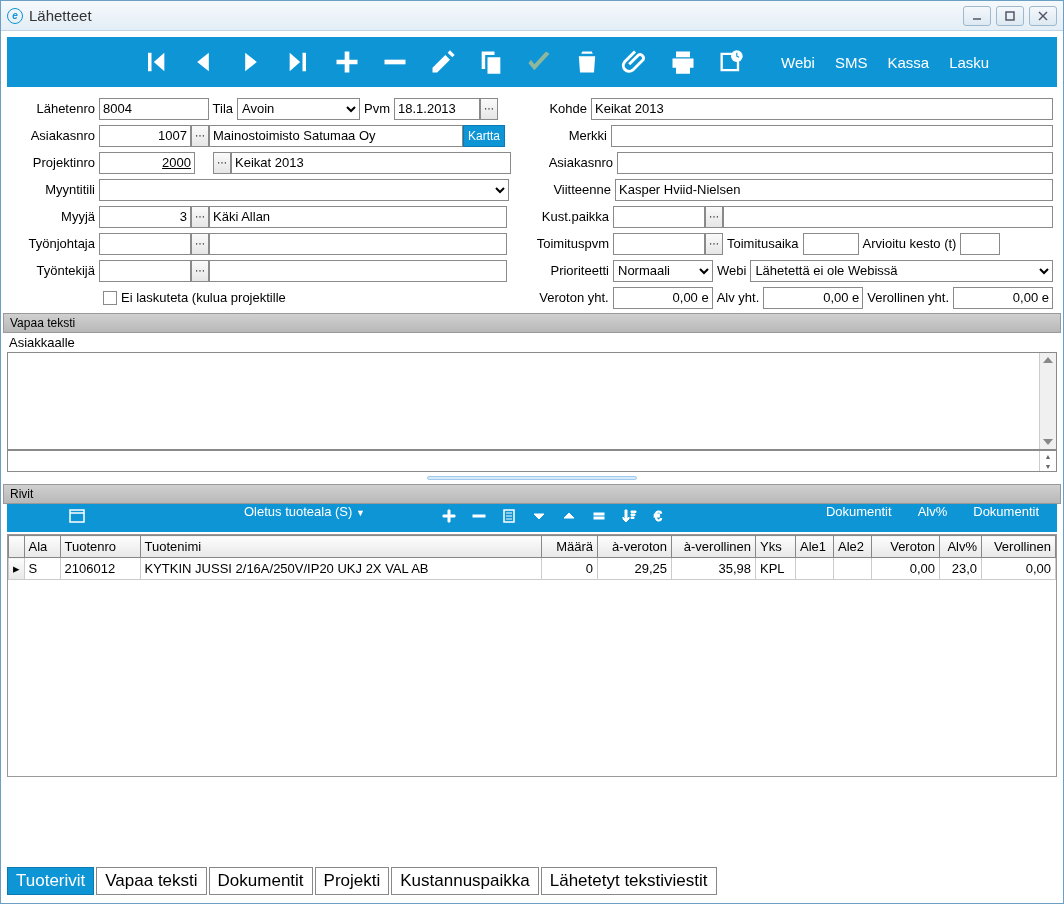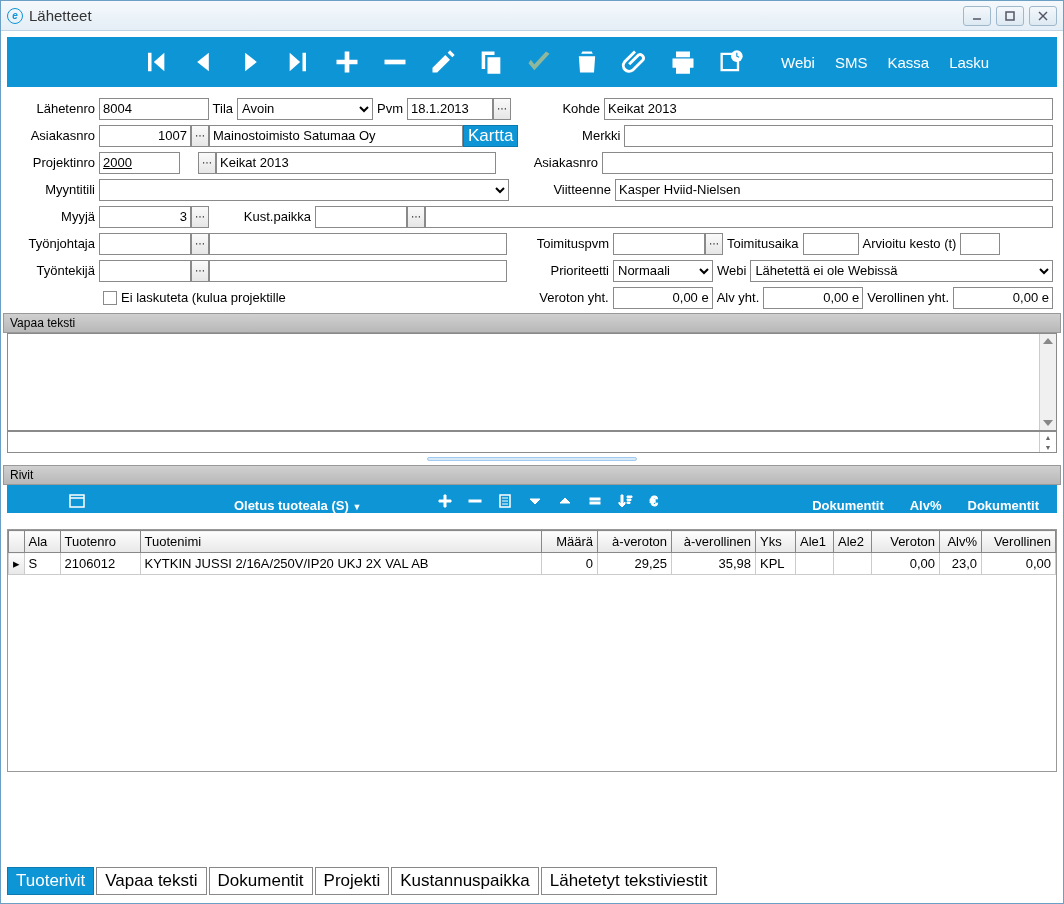--- a/index.html
+++ b/index.html
@@ -16,47 +16,47 @@
 .toolbar .tbtn { width: 48px; height: 48px; display: flex; align-items: center; justify-content: center; cursor: pointer; }
 .toolbar .tbtn svg { width: 28px; height: 28px; fill: #fff; }
 .toolbar .tlabel { color: #fff; font-size: 15px; padding: 0 10px; cursor: pointer; }
 
 .form { padding: 8px 10px 0 10px; }
 .formrow { display: flex; align-items: center; height: 27px; }
 .lbl { text-align: right; padding-right: 4px; color: #000; font-size: 13px; white-space: nowrap; }
 .inp { height: 22px; border: 1px solid #8a8a8a; background: #fff; padding: 0 3px; font-size: 13px; color: #000; }
 .sel { height: 22px; border: 1px solid #8a8a8a; background: #fff; font-size: 13px; }
 .dotbtn { width: 18px; height: 22px; border: 1px solid #8a8a8a; background: linear-gradient(#fafafa,#e6e6e6); display: flex; align-items: center; justify-content: center; font-size: 10px; cursor: pointer; }
-.karttabtn { height: 22px; background: #0e95d6; color: #fff; border: 1px solid #0b7ab0; padding: 0 4px; font-size: 17px; cursor: pointer; }
+.karttabtn { height: 22px; background: #0e95d6; color: #fff; border: 1px solid #0b7ab0; padding: 0 4px; font-size: 12px; cursor: pointer; }
 .chkbox { width: 14px; height: 14px; border: 1px solid #8a8a8a; background: #fff; margin: 0 4px; display: inline-block; vertical-align: middle; }
 
 .sectionhdr { background: linear-gradient(#d0d0d0,#b8b8b8); height: 20px; border: 1px solid #999; padding: 0 6px; font-size: 12px; color: #000; display: flex; align-items: center; margin: 2px 2px 0 2px; }
 .textarea-wrap { margin: 0 6px; border: 1px solid #8a8a8a; background: #fff; position: relative; height: 98px; }
 .textarea-label { font-size: 13px; padding: 2px 4px; }
 .scrollthumb { position: absolute; right: 0; top: 0; bottom: 0; width: 17px; background: #f0f0f0; border-left: 1px solid #ccc; }
 .scrollthumb::before, .scrollthumb::after { content: ""; position: absolute; left: 3px; width: 0; height: 0; border-left: 5px solid transparent; border-right: 5px solid transparent; }
 .scrollthumb::before { top: 4px; border-bottom: 6px solid #888; }
 .scrollthumb::after { bottom: 4px; border-top: 6px solid #888; }
 
 .omaan { margin: 0 6px; }
 .omaan .lbl2 { font-size: 13px; padding: 2px 0; }
 .omaan .field { border: 1px solid #8a8a8a; height: 22px; background: #fff; position: relative; }
 .omaan .field .mini-updown { position: absolute; right: 0; top: 0; bottom: 0; width: 17px; border-left: 1px solid #ccc; display: flex; flex-direction: column; }
 .omaan .field .mini-updown div { flex: 1; display: flex; align-items: center; justify-content: center; font-size: 7px; color: #666; cursor: pointer; }
 
 .grip { height: 8px; display: flex; align-items: center; justify-content: center; margin: 2px 0; }
 .grip div { width: 210px; height: 4px; border: 1px solid #a0caf0; border-radius: 2px; background: #d8eaf8; }
 
-.rivit-toolbar { height: 28px; background: #0e95d6; display: flex; align-items: flex-end; padding: 0 8px; margin: 0 6px; gap: 6px; color: #fff; font-size: 13px; font-weight: bold; }
+.rivit-toolbar { height: 28px; background: #0e95d6; display: flex; align-items: flex-start; padding: 0 8px; margin: 0 6px; gap: 6px; color: #fff; font-size: 13px; }
 .rivit-toolbar .ticon { width: 24px; height: 24px; display: flex; align-items: center; justify-content: center; cursor: pointer; }
 .rivit-toolbar .ticon svg { width: 16px; height: 16px; fill: #fff; stroke: #fff; }
 .rivit-toolbar .spacer { flex: 1; }
 .rivit-toolbar .tlink { padding: 0 10px; cursor: pointer; }
 
-.grid { margin: 16px 6px 0 6px; border: 1px solid #999; height: 243px; background: #fff; overflow: hidden; position: relative; }
+.grid { margin: 2px 6px 0 6px; border: 1px solid #999; height: 243px; background: #fff; overflow: hidden; position: relative; }
 .grid table { border-collapse: collapse; width: 100%; font-size: 13px; }
 .grid th { border: 1px solid #888; background: linear-gradient(#fdfdfd,#e8e8e8); padding: 3px 4px; text-align: left; font-weight: normal; height: 22px; }
 .grid td { border: 1px solid #ccc; padding: 3px 4px; height: 22px; }
 .grid td.num, .grid th.num { text-align: right; }
 .rowmarker { width: 14px; background: linear-gradient(#fdfdfd,#e8e8e8); border: 1px solid #888; }
 
 .tabs { position: absolute; bottom: 8px; left: 6px; right: 6px; display: flex; gap: 2px; }
 .tab { border: 1px solid #888; padding: 3px 8px; font-size: 17px; background: #fff; cursor: pointer; }
 .tab.active { background: #0e95d6; color: #fff; border-color: #0b7ab0; }
 </style>
@@ -162,59 +162,60 @@
     <div class="tlabel">Kassa</div>
     <div class="tlabel">Lasku</div>
   </div>
 
   <div class="form">
 
     <div class="formrow">
       <div class="lbl" style="width:88px">Lähetenro</div>
       <input class="inp" style="width: 110px;" value="8004">
       <div class="lbl" style="width:28px">Tila</div>
-      <select class="sel" style="width:136px"><option>Avoin</option></select>
+      <select class="sel" style="width:123px"><option>Avoin</option></select>
       <div class="lbl" style="width:34px">Pvm</div>
       <input class="inp" style="width: 86px;" value="18.1.2013">
       <div class="dotbtn">⋯</div>
       <div class="lbl" style="width:93px">Kohde</div>
       <input class="inp" style="flex: 1 1 0%;" value="Keikat 2013">
     </div>
 
     <div class="formrow">
       <div class="lbl" style="width:88px">Asiakasnro</div>
       <input class="inp" style="width: 92px; text-align: right; padding-left: 32px;" value="1007">
       <div class="dotbtn">⋯</div>
       <input class="inp" style="width: 254px;" value="Mainostoimisto Satumaa Oy">
       <button class="karttabtn">Kartta</button>
       <div class="lbl" style="width:106px">Merkki</div>
       <input class="inp" style="flex: 1 1 0%;" value="">
     </div>
 
     <div class="formrow">
       <div class="lbl" style="width:88px">Projektinro</div>
-      <input class="inp" style="width: 81px;  text-decoration: underline;" value="2000">
+      <input class="inp" style="width: 96px; text-align: right; text-decoration: underline;" value="2000">
       <div style="width:18px"></div>
       <div class="dotbtn">⋯</div>
       <input class="inp" style="width: 280px;" value="Keikat 2013">
       <div class="lbl" style="width:106px">Asiakasnro</div>
       <input class="inp" style="flex: 1 1 0%;" value="">
     </div>
 
     <div class="formrow">
       <div class="lbl" style="width:88px">Myyntitili</div>
       <select class="sel" style="width:410px"><option></option></select>
       <div class="lbl" style="width:106px">Viitteenne</div>
       <input class="inp" style="flex: 1 1 0%;" value="Kasper Hviid-Nielsen">
     </div>
 
     <div class="formrow">
       <div class="lbl" style="width:88px">Myyjä</div>
       <input class="inp" style="width: 92px; text-align: right;" value="3">
       <div class="dotbtn">⋯</div>
+      <input class="inp" style="width: 298px;" value="Käki Allan">
       <div class="lbl" style="width:106px">Kust.paikka</div>
       <input class="inp" style="width: 92px;">
       <div class="dotbtn">⋯</div>
       <input class="inp" style="flex: 1 1 0%;">
     </div>
 
     <div class="formrow">
       <div class="lbl" style="width:88px">Työnjohtaja</div>
       <input class="inp" style="width: 92px;">
       <div class="dotbtn">⋯</div>
@@ -246,20 +247,21 @@
       <div class="lbl" style="flex:1">Veroton yht.</div>
       <input class="inp" style="width: 100px; text-align: right;" value="0,00 e">
       <div class="lbl" style="padding:0 4px">Alv yht.</div>
       <input class="inp" style="width: 100px; text-align: right;" value="0,00 e">
       <div class="lbl" style="padding:0 4px">Verollinen yht.</div>
       <input class="inp" style="width: 100px; text-align: right;" value="0,00 e">
     </div>
   </div>
 
   <div class="sectionhdr">Vapaa teksti</div>
+  <div class="textarea-label" style="padding-left:8px">Asiakkaalle</div>
   <div class="textarea-wrap">
     <div class="scrollthumb"></div>
   </div>
   <div class="omaan">
     <div class="field">
       <div class="mini-updown">
           <div>▲</div>
           <div>▼</div>
         </div>
     </div>

